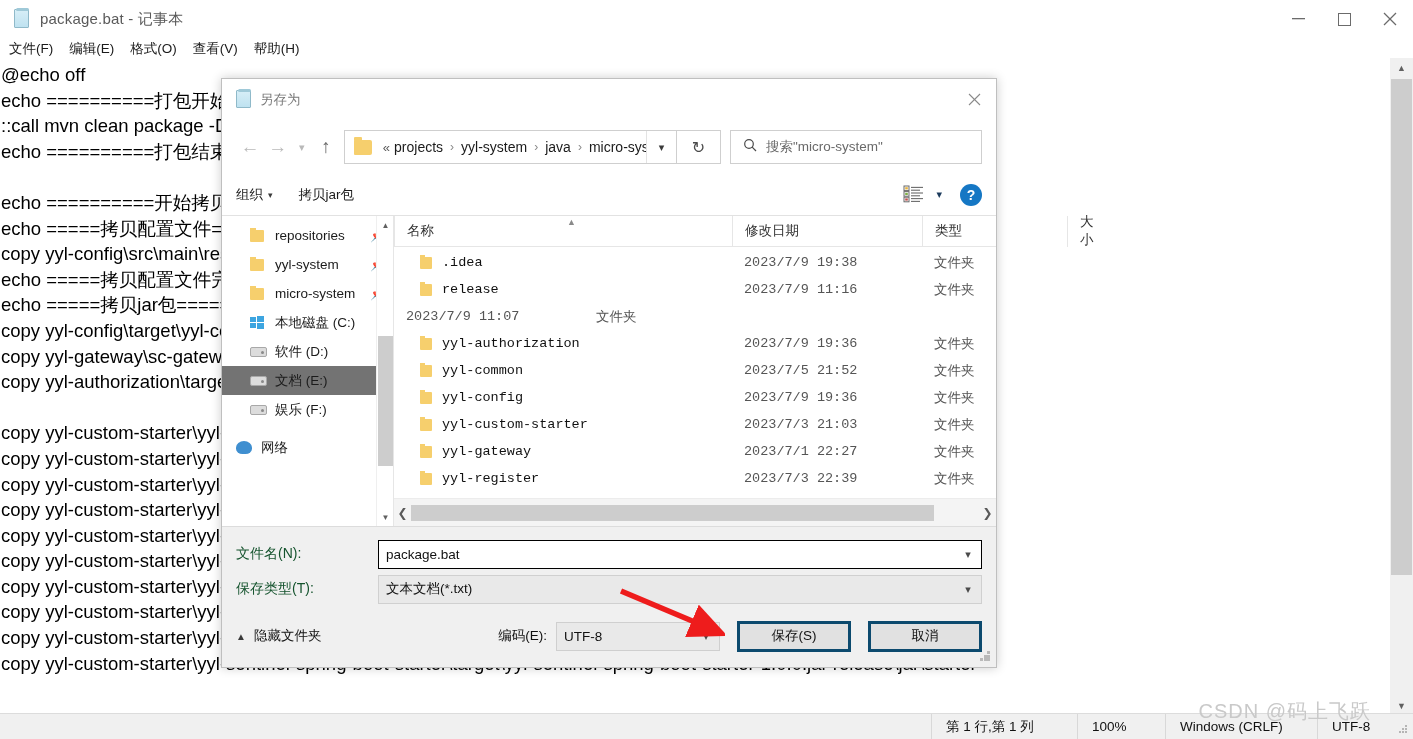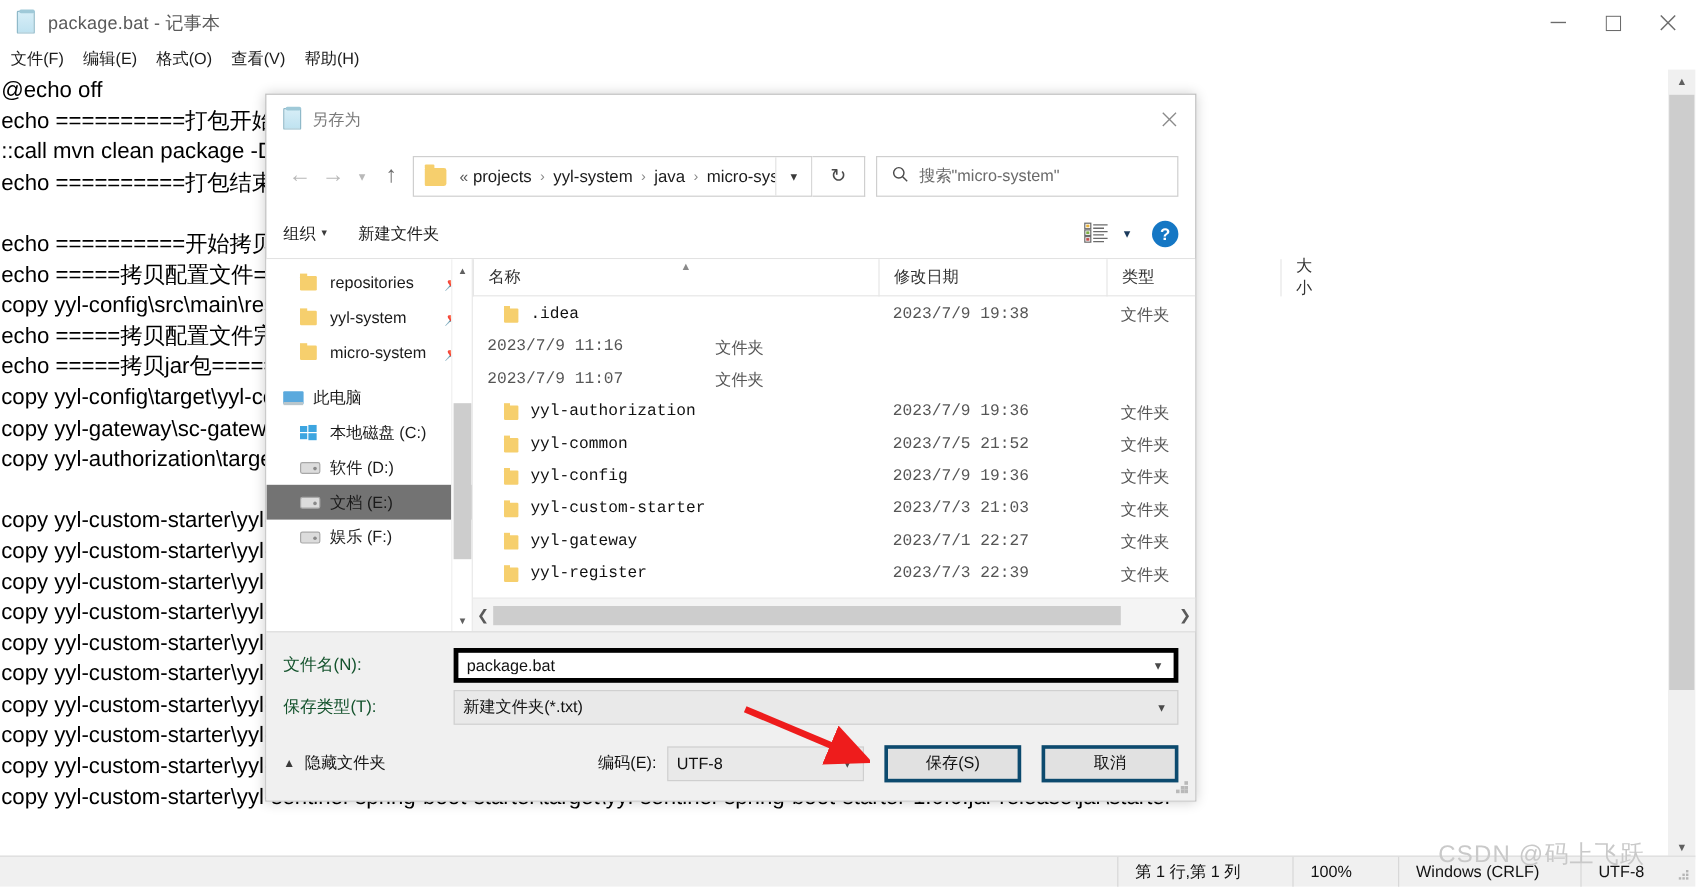--- a/index.html
+++ b/index.html
@@ -251,21 +251,21 @@
   .dlg-form {
     flex:0 0 auto; background:#f0f0f0; border-top:1px solid #dcdcdc;
     padding:12px 14px 0 14px; position:relative;
   }
   .formrow { display:flex; align-items:center; height:30px; margin-bottom:5px; }
   .form-label {
     width:142px; text-align:left; padding-right:10px; font-size:14px; color:#14532d;
     flex:0 0 auto;
   }
   .combo {
-    flex:1 1 auto; height:29px; border:4px solid #000000; background:#fff;
+    flex:1 1 auto; height:29px; border:1px solid #000000; background:#fff;
     display:flex; align-items:center; min-width:0;
   }
   .combo.grey { border:1px solid #d0d0d0; background:#e9e9e9; }
   .combo-val { margin-left:7px; font-size:13.5px; color:#111; white-space:nowrap; overflow:hidden; }
   .combo-caret {
     margin-left:auto; width:26px; text-align:center; color:#4a4a4a; font-size:11px; flex:0 0 auto;
   }
 
   .dlg-actions {
     display:flex; align-items:center; height:58px; padding-bottom:4px;
@@ -421,21 +421,21 @@
         </span>
         <span class="search-ph">搜索"micro-system"</span>
       </div>
     </div>
 
     <div class="dlg-toolbar">
       <div class="tb-item">
         <span>组织</span>
         <span class="tb-caret">▾</span>
       </div>
-      <div class="tb-item">新建文件夹</div>
+      <div class="tb-item">拷贝jar包</div>
       <div class="tb-right">
         <span class="tb-viewicon">
           <svg width="22" height="18">
             <rect x="1" y="1" width="5" height="4.6" fill="none" stroke="#6a6a6a" stroke-width="1"></rect>
             <rect x="2.2" y="2.2" width="2.6" height="2.2" fill="#e8b23a"></rect>
             <rect x="1" y="6.6" width="5" height="4.6" fill="none" stroke="#6a6a6a" stroke-width="1"></rect>
             <rect x="2.2" y="7.8" width="2.6" height="2.2" fill="#7fae45"></rect>
             <rect x="1" y="12.2" width="5" height="4.6" fill="none" stroke="#6a6a6a" stroke-width="1"></rect>
             <rect x="2.2" y="13.4" width="2.6" height="2.2" fill="#c0504d"></rect>
             <line x1="8" y1="2.4" x2="20" y2="2.4" stroke="#6a6a6a" stroke-width="1.1"></line>
@@ -471,26 +471,20 @@
             <span class="si-pin">📌</span>
           </div>
           <div class="side-item indent">
             <span class="si-ico">
                 <i class="fold-ico"></i>
               </span>
             <span class="si-label" style="max-width:86px">micro-system</span>
             <span class="si-pin">📌</span>
           </div>
 
-          <div class="side-item" style="margin-top:9px">
-            <span class="si-ico">
-                <i class="pc-ico"></i>
-              </span>
-            <span class="si-label">此电脑</span>
-          </div>
           <div class="side-item indent">
             <span class="si-ico">
               <svg width="17" height="13" class="win-sq">
                 <rect x="0" y="1" width="6" height="5" fill="#3da5e0"></rect>
                   <rect x="7" y="0" width="7" height="6" fill="#3da5e0"></rect>
                 <rect x="0" y="7" width="6" height="5" fill="#3da5e0"></rect>
                   <rect x="7" y="7" width="7" height="6" fill="#3da5e0"></rect>
               </svg>
             </span>
             <span class="si-label">本地磁盘 (C:)</span>
@@ -506,20 +500,26 @@
                 <i class="drive-ico"></i>
               </span>
             <span class="si-label">文档 (E:)</span>
           </div>
           <div class="side-item indent">
             <span class="si-ico">
                 <i class="drive-ico"></i>
               </span>
             <span class="si-label">娱乐 (F:)</span>
           </div>
+          <div class="side-item" style="margin-top:9px">
+            <span class="si-ico">
+                <i class="net-ico"></i>
+              </span>
+            <span class="si-label">网络</span>
+          </div>
         </div>
 
         <div class="side-scroll">
           <div class="sarr up">▲</div>
           <div class="sthumb"></div>
           <div class="sarr dn">▼</div>
         </div>
       </div>
 
       <div class="files">
@@ -535,20 +535,24 @@
           <div class="frow">
             <div class="fc c-name">
                 <i class="row-fold"></i>
                 <span class="row-name">.idea</span>
               </div>
             <div class="fc c-date">2023/7/9 19:38</div>
             <div class="fc c-type">文件夹</div>
             <div class="fc c-size"></div>
           </div>
           <div class="frow">
+            <div class="fc c-name">
+                <i class="row-fold"></i>
+                <span class="row-name">release</span>
+              </div>
             <div class="fc c-date">2023/7/9 11:16</div>
             <div class="fc c-type">文件夹</div>
             <div class="fc c-size"></div>
           </div>
           <div class="frow">
             <div class="fc c-date">2023/7/9 11:07</div>
             <div class="fc c-type">文件夹</div>
             <div class="fc c-size"></div>
           </div>
           <div class="frow">
@@ -621,21 +625,21 @@
       <div class="formrow">
         <div class="form-label">文件名(N):</div>
         <div class="combo">
           <span class="combo-val">package.bat</span>
           <span class="combo-caret">▾</span>
         </div>
       </div>
       <div class="formrow">
         <div class="form-label">保存类型(T):</div>
         <div class="combo grey">
-          <span class="combo-val">新建文件夹(*.txt)</span>
+          <span class="combo-val">文本文档(*.txt)</span>
           <span class="combo-caret">▾</span>
         </div>
       </div>
 
       <div class="dlg-actions">
         <div class="hide-folders">
           <span class="hf-caret">▲</span>
           <span>隐藏文件夹</span>
         </div>
         <span class="enc-label">编码(E):</span>

